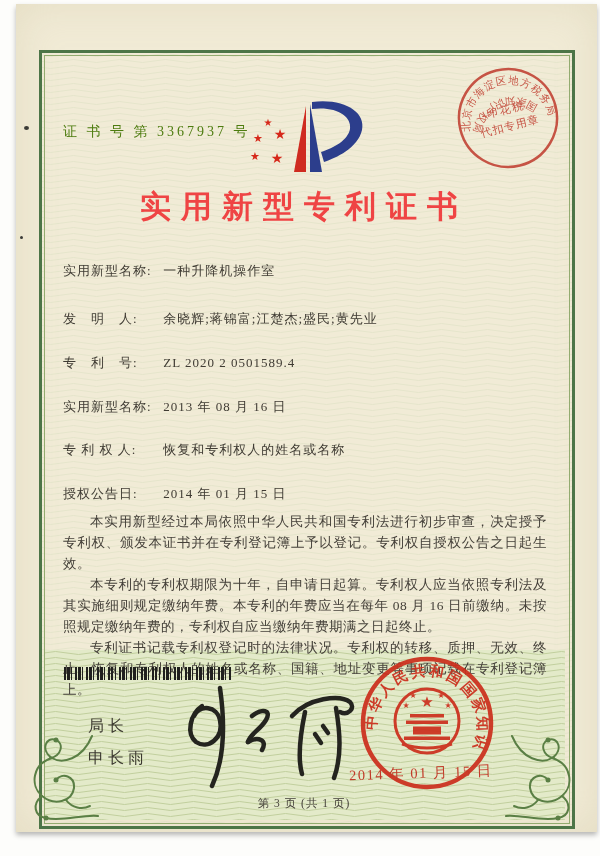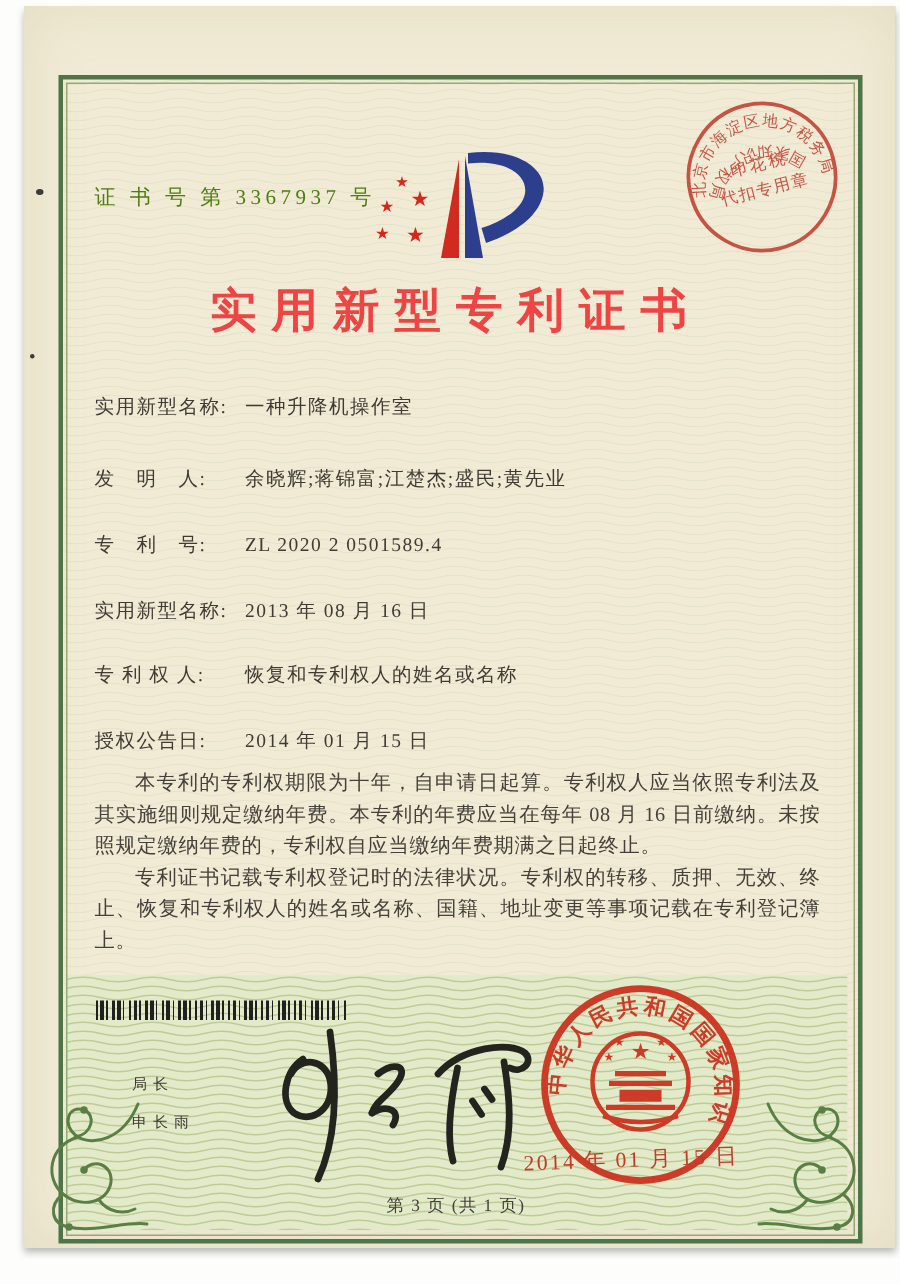--- a/index.html
+++ b/index.html
@@ -17,21 +17,21 @@
     font-weight:bold;letter-spacing:10px;color:#ef4444;z-index:3;}
   .fields{position:absolute;left:63px;top:262px;width:470px;z-index:3;}
   .field-row{position:absolute;left:0;font-size:13px;color:#3f3b33;letter-spacing:1px;white-space:nowrap;}
   .field-label{display:inline-block;min-width:96px;}
   .paras{position:absolute;left:63px;top:511px;width:484px;font-size:13.5px;line-height:21px;
     color:#45413a;text-align:justify;z-index:3;}
   .paras p{margin:0;text-indent:2em;letter-spacing:.5px;}
   .barcode{position:absolute;left:64px;top:667px;width:168px;height:13px;z-index:3;
     background:repeating-linear-gradient(90deg,#20201e 0 1.5px,transparent 1.5px 3px,
       #20201e 3px 5.5px,transparent 5.5px 7px,#20201e 7px 8px,transparent 8px 11px);}
-  .director{position:absolute;left:88px;top:716px;z-index:3;font-size:10px;color:#3c3930;letter-spacing:4px;}
+  .director{position:absolute;left:88px;top:716px;z-index:3;font-size:16px;color:#3c3930;letter-spacing:4px;}
   .director div{margin-bottom:11px;}
   .signature{position:absolute;left:150px;top:676px;z-index:4;}
   .seal{position:absolute;left:358px;top:654px;z-index:3;opacity:.93;}
   .seal-date{position:absolute;left:349px;top:763px;width:190px;font-size:14.5px;color:#c23a28;
     letter-spacing:1.5px;transform:rotate(-2deg);z-index:5;white-space:nowrap;}
   .footer{position:absolute;left:39px;top:796px;width:530px;text-align:center;font-size:11.5px;
     color:#45413a;letter-spacing:1px;z-index:3;}
   .tax-stamp{position:absolute;left:450px;top:60px;transform:rotate(-14deg);opacity:.85;z-index:4;}
   .ornament{position:absolute;z-index:4;}
   .ornament.left{left:22px;top:730px;}
@@ -106,20 +106,21 @@
     <span class="field-label">专 利 权 人:</span>
     <span class="field-value">恢复和专利权人的姓名或名称</span>
   </div>
   <div class="field-row" style="top:223px">
     <span class="field-label">授权公告日:</span>
     <span class="field-value">2014 年 01 月 15 日</span>
   </div>
 </div>
 
 <div class="paras">
+  <p>本实用新型经过本局依照中华人民共和国专利法进行初步审查，决定授予专利权、颁发本证书并在专利登记簿上予以登记。专利权自授权公告之日起生效。</p>
   <p>本专利的专利权期限为十年，自申请日起算。专利权人应当依照专利法及其实施细则规定缴纳年费。本专利的年费应当在每年 08 月 16 日前缴纳。未按照规定缴纳年费的，专利权自应当缴纳年费期满之日起终止。</p>
   <p>专利证书记载专利权登记时的法律状况。专利权的转移、质押、无效、终止、恢复和专利权人的姓名或名称、国籍、地址变更等事项记载在专利登记簿上。</p>
 </div>
 
 <div class="barcode"></div>
 
 <div class="director">
   <div>局长</div>
   <div>申长雨</div>
 </div>

